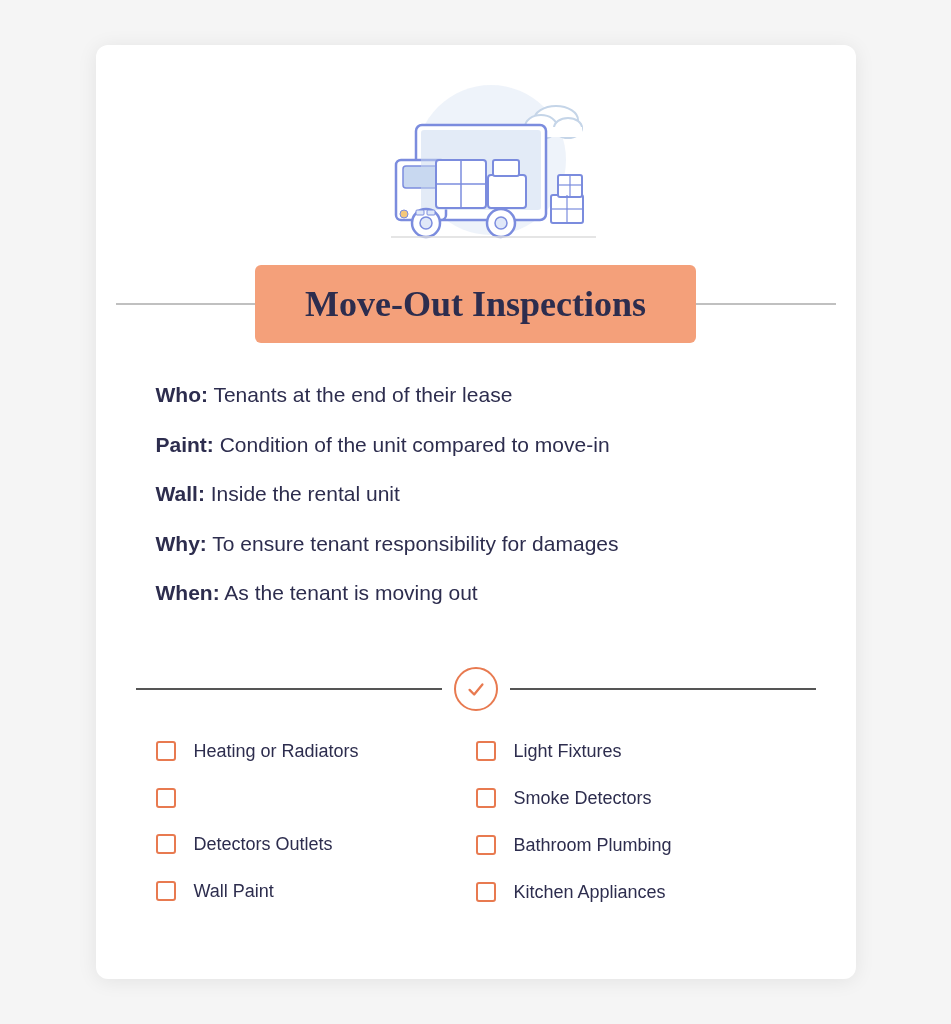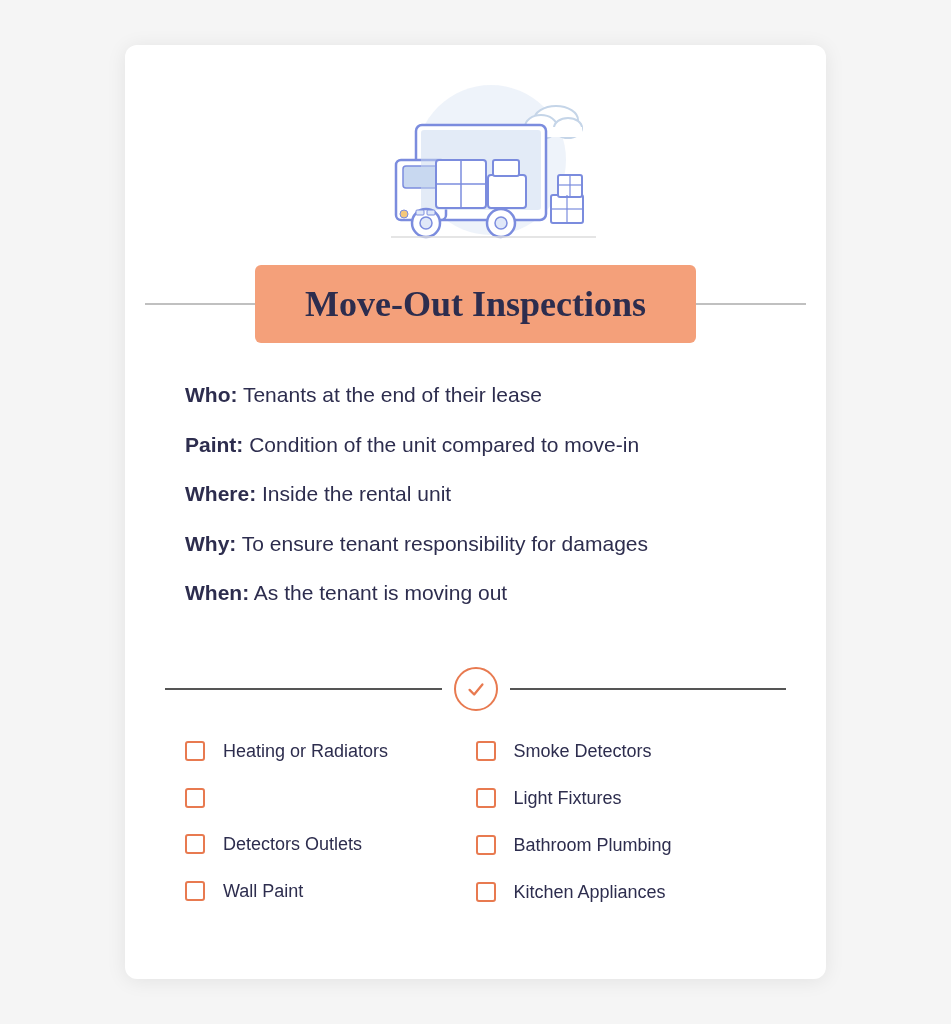--- a/index.html
+++ b/index.html
@@ -8,21 +8,21 @@
       background: #f5f5f5;
       display: flex;
       justify-content: center;
       align-items: center;
       min-height: 100vh;
       font-family: Georgia, 'Times New Roman', serif;
     }
 
     .card {
       background: #ffffff;
-      width: 701px;
+      width: 760px;
       min-height: 920px;
       border-radius: 12px;
       padding: 0 0 50px 0;
       position: relative;
       overflow: visible;
       box-shadow: 0 2px 20px rgba(0,0,0,0.08);
     }
 
     
     .illustration-area {
@@ -206,21 +206,21 @@
     <div class="title-dash"></div>
     <div class="title-banner">
       <h1>Move-Out Inspections</h1>
     </div>
     <div class="title-dash"></div>
   </div>
 
   <div class="info-section">
   <div class="info-row"><strong>Who:</strong> Tenants at the end of their lease</div>
       <div class="info-row"><strong>Paint:</strong> Condition of the unit compared to move-in</div>
-      <div class="info-row"><strong>Where:</strong> Inside the rental unit</div>
+      <div class="info-row"><strong>Wall:</strong> Inside the rental unit</div>
       <div class="info-row"><strong>Why:</strong> To ensure tenant responsibility for damages</div>
       <div class="info-row"><strong>When:</strong> As the tenant is moving out</div>
     </div>
 
   <div class="divider-wrapper">
     <div class="divider-line"></div>
     <div class="check-circle">
       <svg viewBox="0 0 24 24" fill="none" xmlns="http://www.w3.org/2000/svg">
         <polyline points="5,13 10,18 19,7" stroke="#e87a50" stroke-width="2.5" stroke-linecap="round" stroke-linejoin="round"></polyline>
       </svg>
@@ -242,28 +242,28 @@
           <span>Detectors Outlets</span>
         </div>
         <div class="checklist-item">
           <div class="checkbox-icon"></div>
           <span>Wall Paint</span>
         </div>
       </div>
     <div class="checklist-col" id="right-col">
         <div class="checklist-item">
           <div class="checkbox-icon"></div>
+          <span>Light Fixtures</span>
+        </div>
+        <div class="checklist-item">
+          <div class="checkbox-icon"></div>
           <span>Smoke Detectors</span>
         </div>
         <div class="checklist-item">
           <div class="checkbox-icon"></div>
-          <span>Light Fixtures</span>
-        </div>
-        <div class="checklist-item">
-          <div class="checkbox-icon"></div>
           <span>Bathroom Plumbing</span>
         </div>
         <div class="checklist-item">
           <div class="checkbox-icon"></div>
           <span>Kitchen Appliances</span>
         </div>
       </div>
   </div>
 
 </div>

